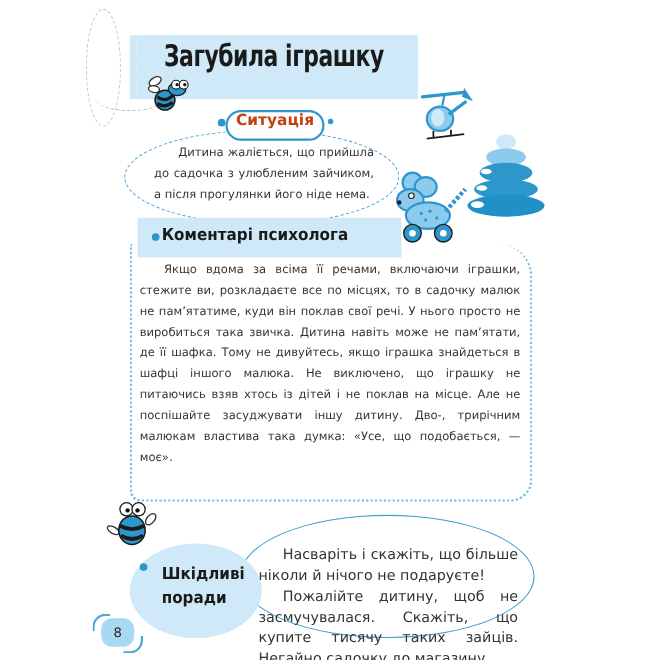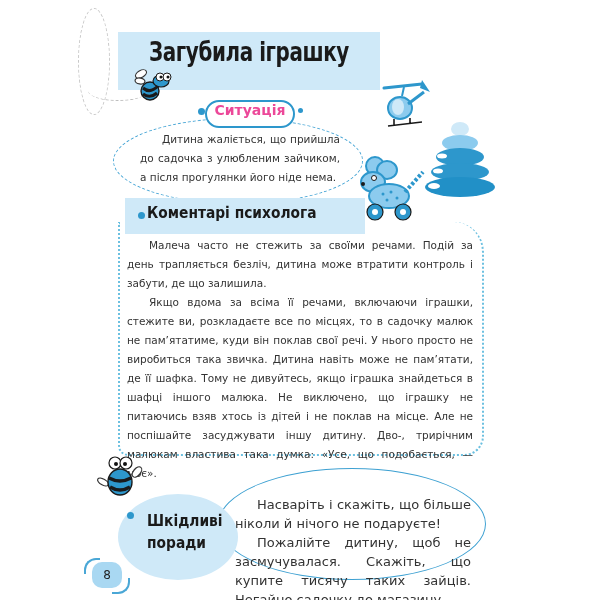--- a/index.html
+++ b/index.html
@@ -8,21 +8,21 @@
 
   
   .title-banner { left:118px; top:32px; width:262px; height:58px; background:#cfe9f8; }
   .title-banner::before { content:""; position:absolute; left:-6px; top:0; width:12px; height:58px;
      background: radial-gradient(circle at 0 6px, #fff 4px, transparent 5px) 0 0/12px 12px repeat-y; }
   .title-text { left:118px; top:36px; width:262px; text-align:center; font-family:"DejaVu Sans Condensed","DejaVu Sans", sans-serif; font-weight:bold; font-size:27px; color:#1a1a1a; letter-spacing:-0.5px; transform:scaleX(0.82); }
 
   
   .sit-oval { left:113px; top:118px; width:248px; height:84px; border:1.5px dashed #4aa7d6; border-radius:50%; }
   .sit-pill { left:205px; top:100px; width:86px; height:24px; background:#fff; border:2px solid #2d97cc; border-radius:14px; }
-  .sit-pill-text { left:205px; top:102px; width:90px; text-align:center; font-weight:bold; font-size:14px; color:#ec4899; }
+  .sit-pill-text { left:205px; top:102px; width:90px; text-align:center; font-weight:bold; font-size:14px; color:#c2410c; }
   .dot-blue { width:7px; height:7px; border-radius:50%; background:#2d97cc; }
   .sit-body { left:140px; top:130px; width:200px; font-size:10.5px; line-height:19px; color:#333; text-align:justify; }
   .sit-body p { margin:0; text-indent:22px; }
 
   
   .cm-banner { left:125px; top:198px; width:240px; height:36px; background:#cfe9f8; }
   .cm-title { left:147px; top:204px; font-weight:bold; font-size:15px; color:#1a1a1a; transform:scaleX(0.92); transform-origin:left; }
   .cm-box { left:118px; top:222px; width:362px; height:232px; border:2px dotted #6cc0e0; border-top:none; border-radius:0 30px 20px 10px; }
   .cm-body { left:127px; top:236px; width:346px; font-size:10.5px; line-height:19px; color:#333; text-align:justify; }
   .cm-body p { margin:0; text-indent:22px; }
@@ -107,21 +107,20 @@
     <circle cx="18" cy="60" r="3" fill="#fff"></circle>
   <circle cx="46" cy="60" r="8" fill="#2d97cc" stroke="#1a1a1a" stroke-width="1.2"></circle>
     <circle cx="46" cy="60" r="3" fill="#fff"></circle>
 </svg>
 
 <div class="abs cm-box"></div>
 <div class="abs cm-banner"></div>
 <div class="abs dot-blue" style="left:138px;top:212px"></div>
 <div class="abs cm-title">Коментарі психолога</div>
 <div class="abs cm-body">
-  <p>Малеча часто не стежить за своїми речами. Подій за день трапляється безліч, дитина може втратити контроль і забути, де що залишила.</p>
   <p>Якщо вдома за всіма її речами, включаючи іграшки, стежите ви, розкладаєте все по місцях, то в садочку малюк не пам’ятатиме, куди він поклав свої речі. У нього просто не виробиться така звичка. Дитина навіть може не пам’ятати, де її шафка. Тому не дивуйтесь, якщо іграшка знайдеться в шафці іншого малюка. Не виключено, що іграшку не питаючись взяв хтось із дітей і не поклав на місце. Але не поспішайте засуджувати іншу дитину. Дво-, трирічним малюкам властива така думка: «Усе, що подобається, — моє».</p>
 </div>
 
 <svg class="abs" style="left:96px;top:452px" width="48" height="48" viewBox="0 0 48 48">
   <ellipse cx="7" cy="30" rx="6" ry="3" fill="#fff" stroke="#333" stroke-width="1.2" transform="rotate(30 7 30)"></ellipse>
   <ellipse cx="41" cy="20" rx="6" ry="3.5" fill="#fff" stroke="#333" stroke-width="1.2" transform="rotate(-50 41 20)"></ellipse>
   <ellipse cx="24" cy="30" rx="12" ry="13" fill="#2d97cc" stroke="#1a1a1a" stroke-width="1.4"></ellipse>
   <path d="M13 26 Q24 32 35 26" stroke="#1a1a1a" stroke-width="3.5" fill="none"></path>
   <path d="M14 35 Q24 41 34 35" stroke="#1a1a1a" stroke-width="3.5" fill="none"></path>
   <circle cx="19" cy="11" r="6" fill="#fff" stroke="#1a1a1a" stroke-width="1.2"></circle>

